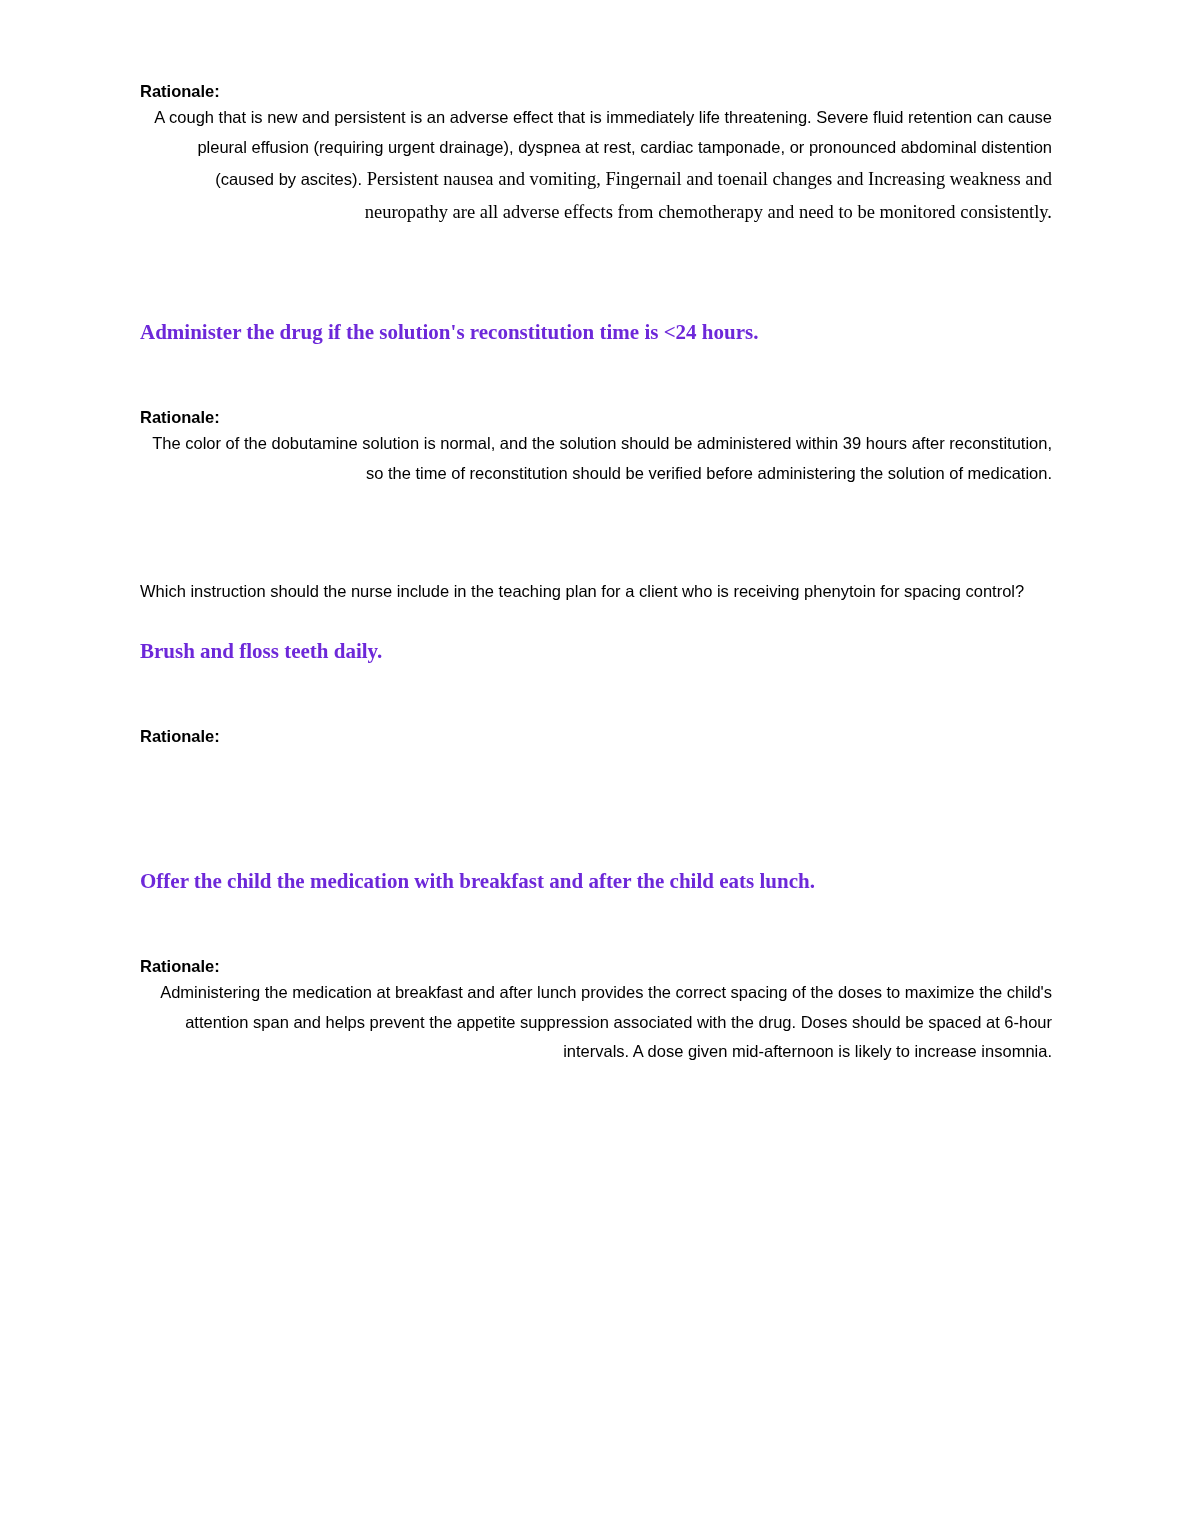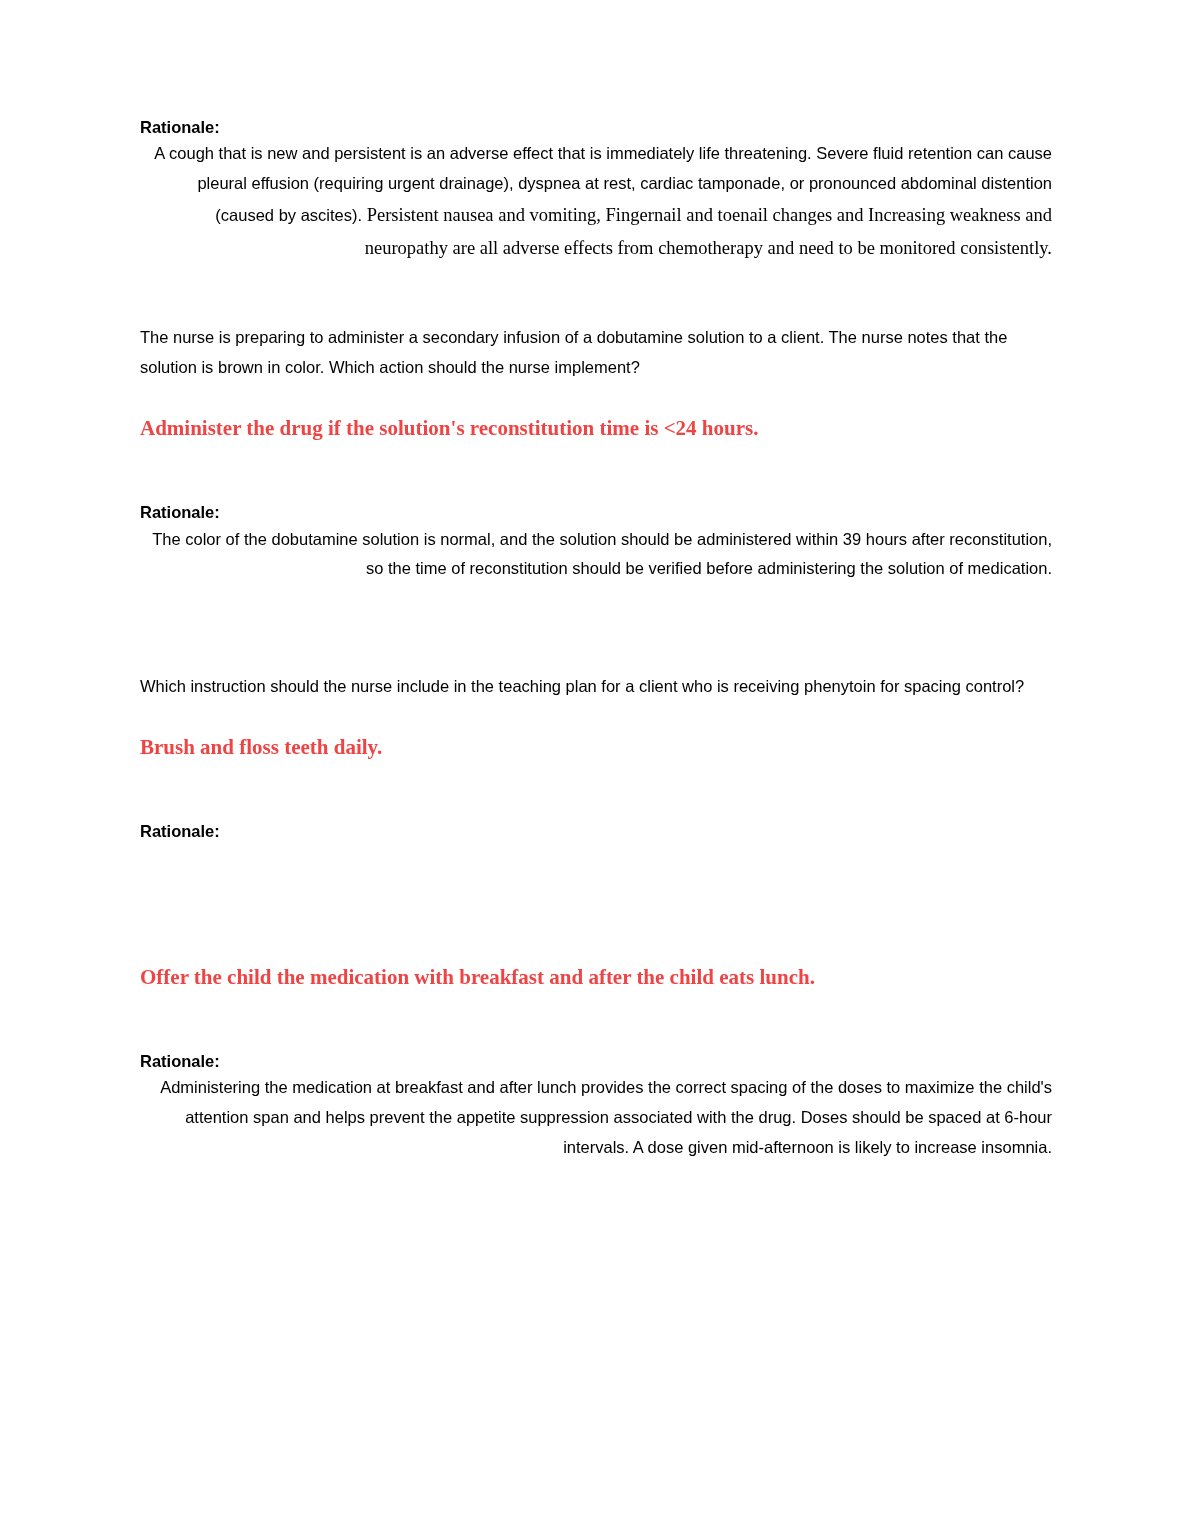--- a/index.html
+++ b/index.html
@@ -12,21 +12,21 @@
     height: 1540px;
     font-family: "Liberation Sans", sans-serif;
     color: #000000;
     overflow: hidden;
   }
   .page {
     position: relative;
     width: 1190px;
     height: 1540px;
     box-sizing: border-box;
-    padding: 116px 140px 0 140px;
+    padding: 80px 140px 0 140px;
   }
   .block {
     width: 912px;
   }
   .label {
     font-weight: bold;
     font-size: 16.5px;
     line-height: 1.42;
     margin: 0;
   }
@@ -44,40 +44,39 @@
   .question {
     font-size: 16.5px;
     line-height: 1.80;
     margin: 0;
   }
   .answer {
     font-family: "Liberation Serif", serif;
     font-weight: bold;
     font-size: 21px;
     line-height: 1.45;
-    color: #ef4444;
+    color: #6d28d9;
     margin: 0;
   }
   .gap-lg { height: 58px; }
   .gap-md { height: 30px; }
 </style>
 </head>
 <body>
 
 <div class="page">
 
   <div class="block">
     <p class="label">Rationale:</p>
     <p class="body-text"><span>A cough that is new and persistent  is an adverse effect that is immediately life threatening. Severe fluid retention can cause pleural effusion (requiring urgent drainage), dyspnea at rest, cardiac tamponade, or pronounced abdominal distention (caused by ascites). </span><span class="serif-run">Persistent nausea and vomiting, Fingernail and toenail changes and Increasing weakness and neuropathy are all adverse effects from chemotherapy and need to be monitored consistently.</span></p>
   </div>
 
   <div class="gap-lg"></div>
 
   <div class="block">
-    <p class="question">The nurse is preparing to administer a secondary infusion of a dobutamine solution to a client. The nurse notes that the solution is brown in color. Which action should the nurse implement?</p>
     <div class="gap-md"></div>
     <p class="answer">Administer the drug if the solution's reconstitution time is &lt;24 hours.</p>
     <div class="gap-lg"></div>
     <p class="label">Rationale:</p>
     <p class="body-text">The color of the dobutamine solution is normal, and the solution should be administered within 39 hours after reconstitution, so the time of reconstitution should be verified before administering the solution of medication.</p>
   </div>
 
   <div class="gap-lg"></div>
   <div class="gap-md"></div>
 

